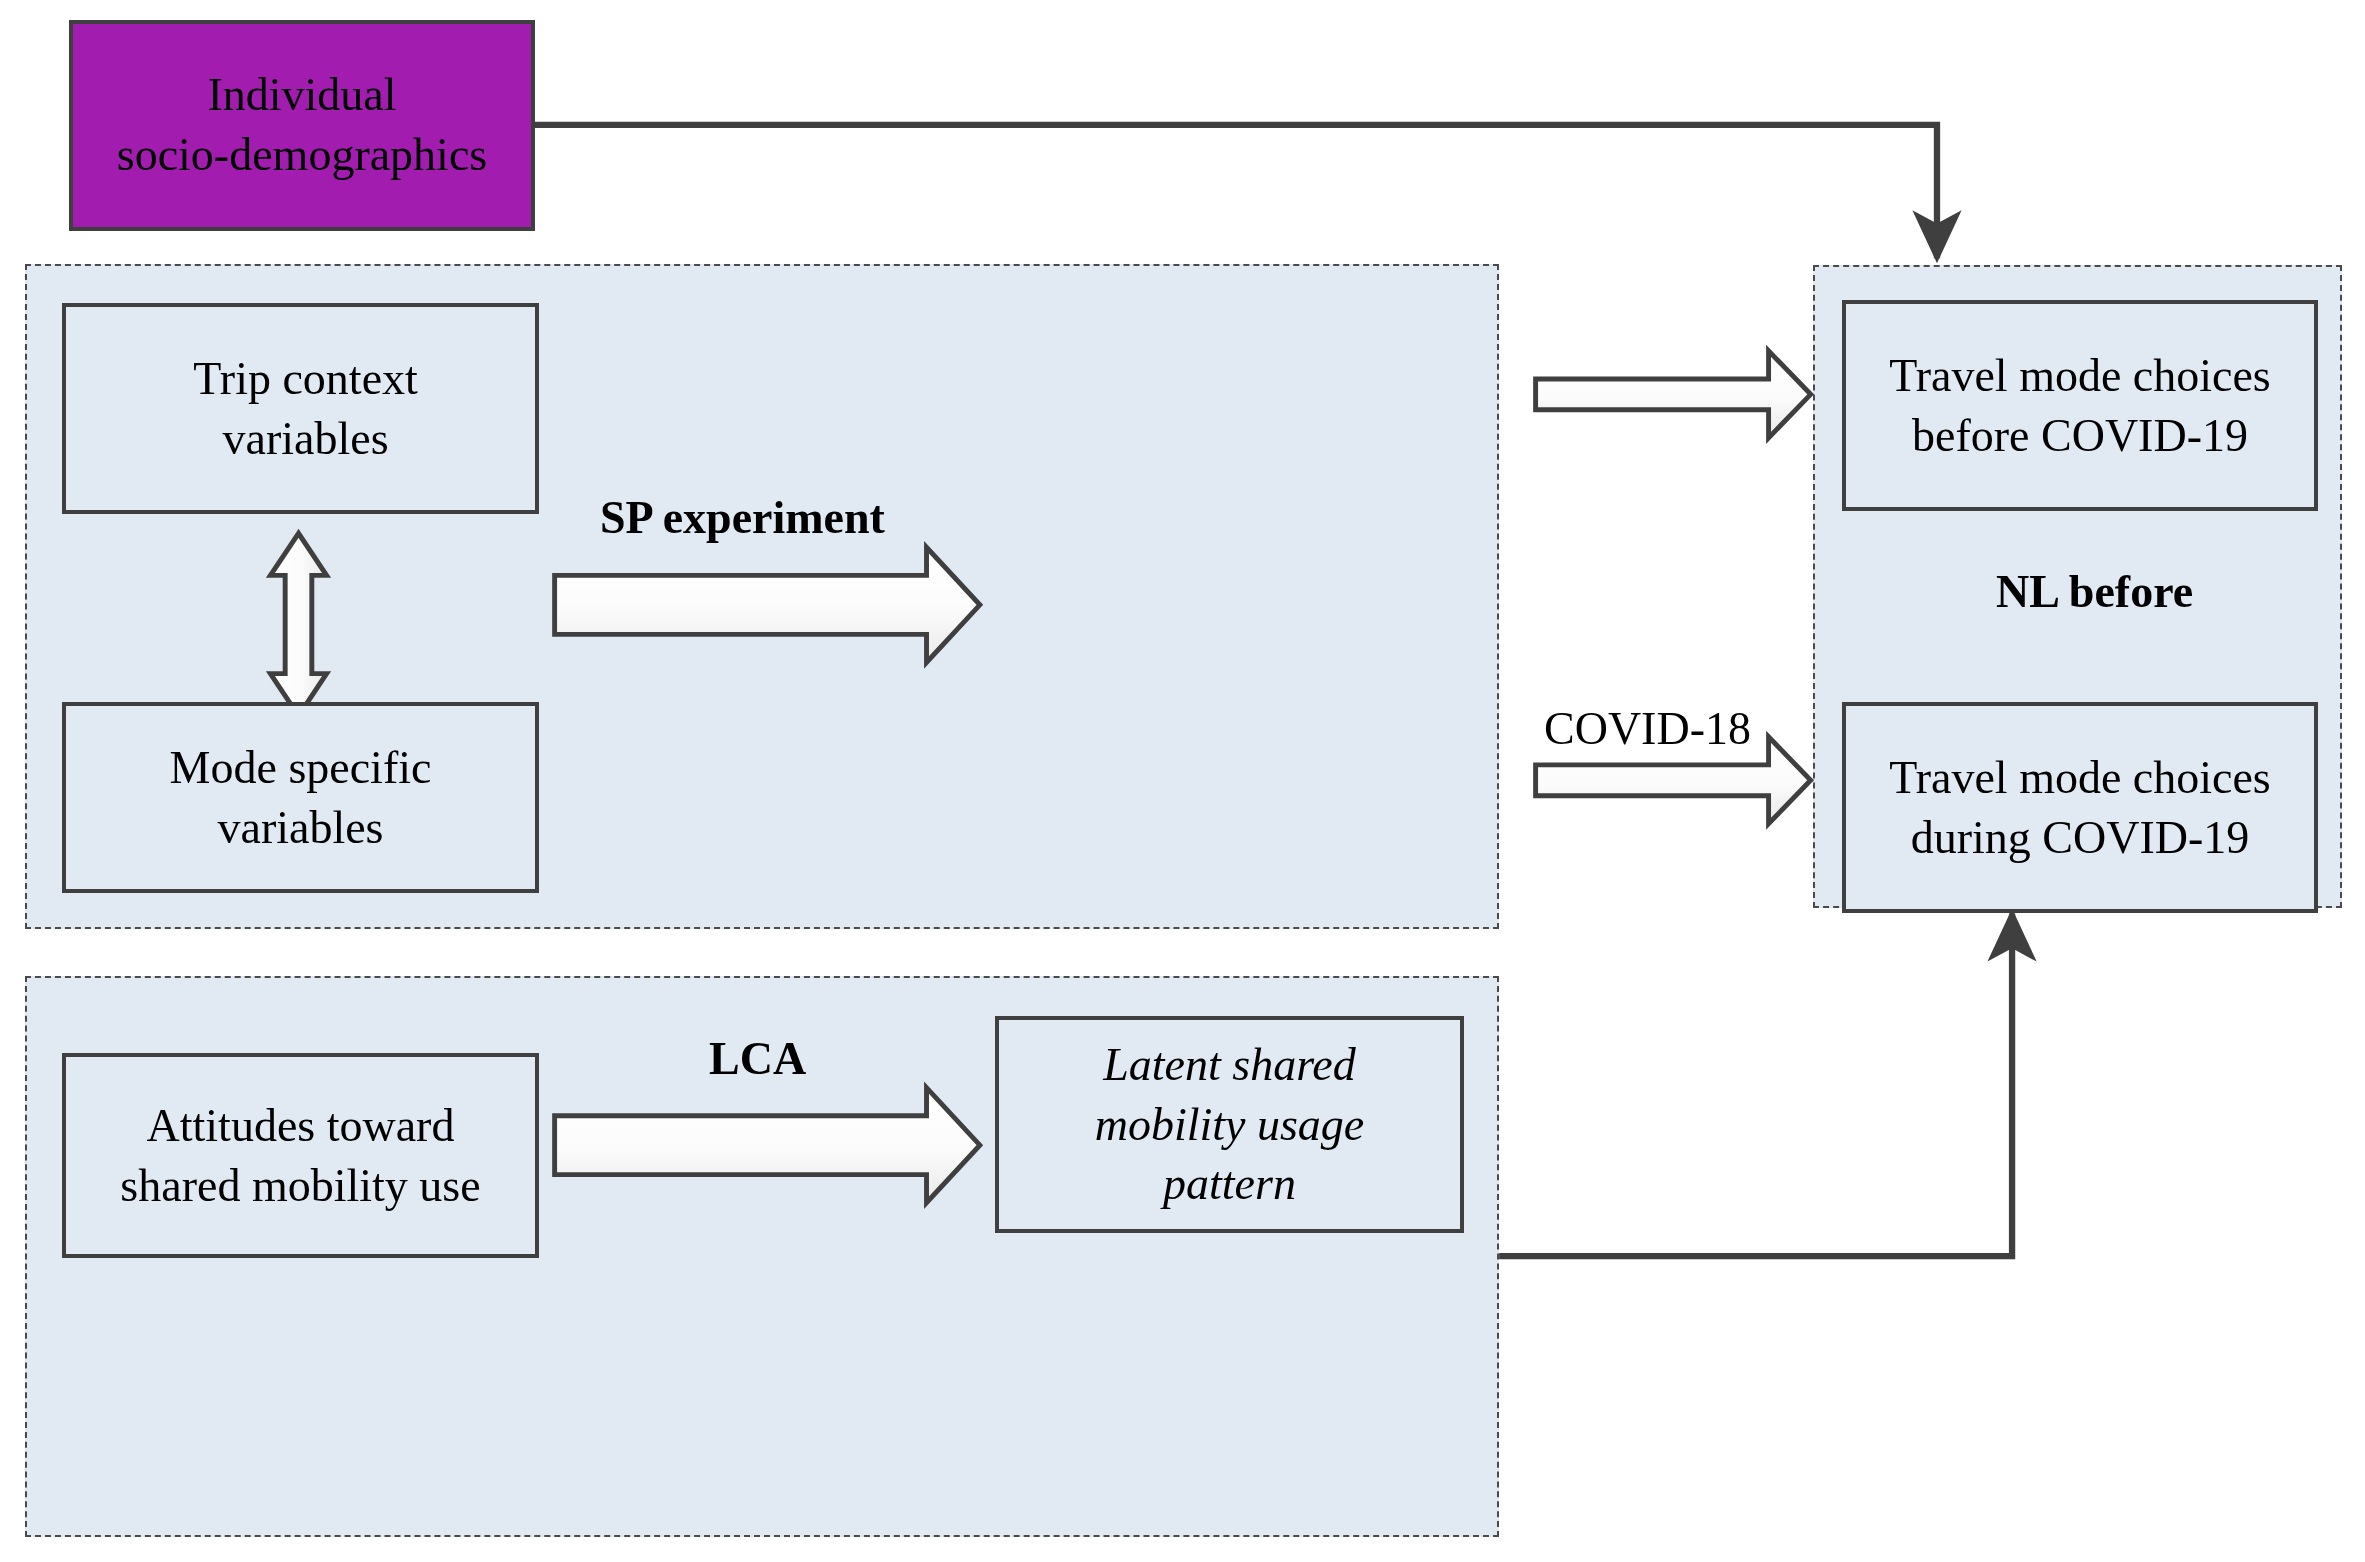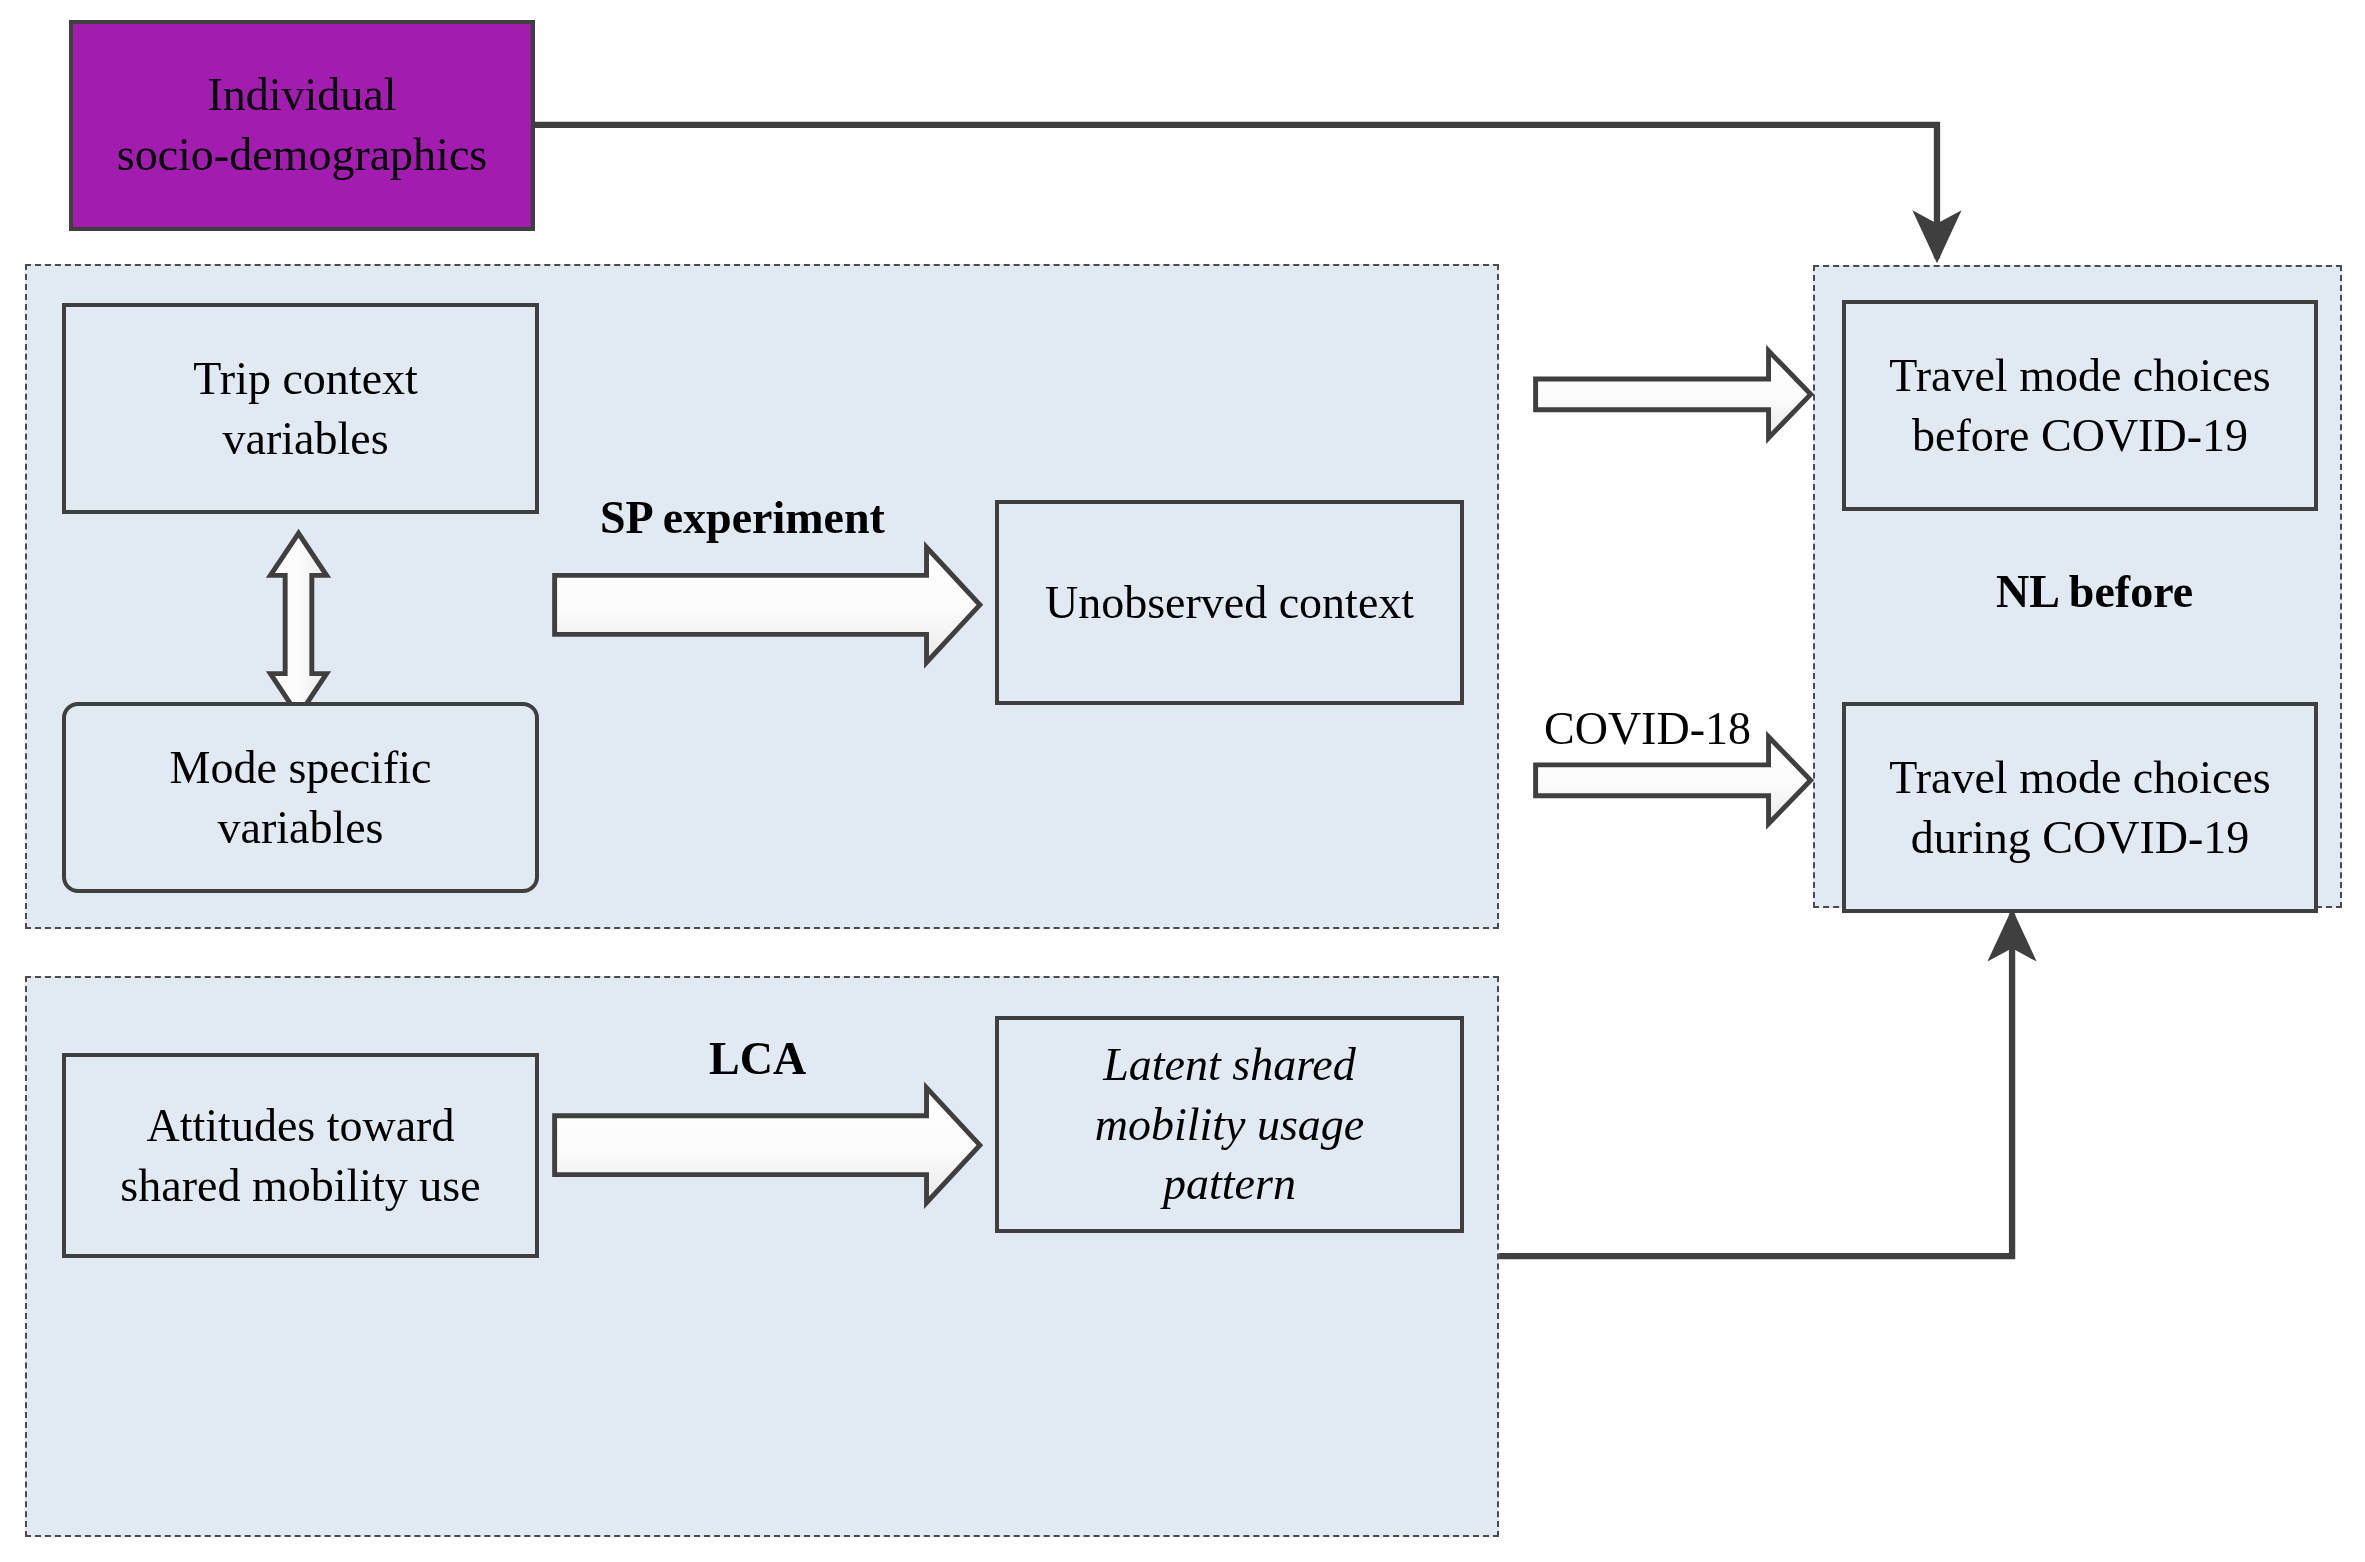--- a/index.html
+++ b/index.html
@@ -98,28 +98,25 @@
   <div class="node white" style="left:69px;top:19.6px;width:466px;height:211px;">
     <span style="white-space:pre-line;">Individual
 socio-demographics</span>
   </div>
 
   <div class="node blue" style="left:62px;top:303px;width:477px;height:211px;padding-left:20px;">
     <span style="white-space:pre-line;">Trip context
 variables</span>
   </div>
 
-  <div class="node blue" style="left:62px;top:702px;width:477px;height:191px;border-radius:16px;">
+  <div class="node blue" style="left:62px;top:702px;width:477px;height:191px;">
     <span style="white-space:pre-line;">Mode specific
 variables</span>
   </div>
 
-  <div class="node blue" style="left:995px;top:500px;width:469px;height:205px;">
-    <span style="white-space:pre-line;">Unobserved context</span>
-  </div>
 
   <div class="node blue" style="left:62px;top:1053px;width:477px;height:205px;">
     <span style="white-space:pre-line;">Attitudes toward
 shared mobility use</span>
   </div>
 
 
   <div class="node blue" style="left:995px;top:1016px;width:469px;height:217px;font-style:italic;">
     <span style="white-space:pre-line;">Latent shared
 mobility usage

